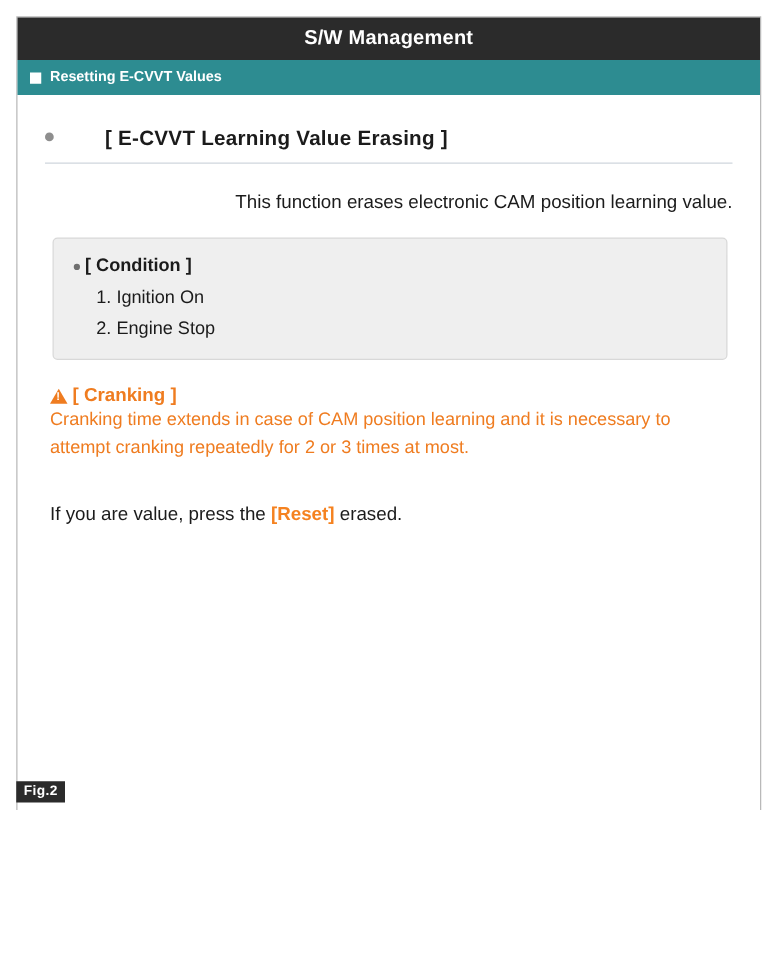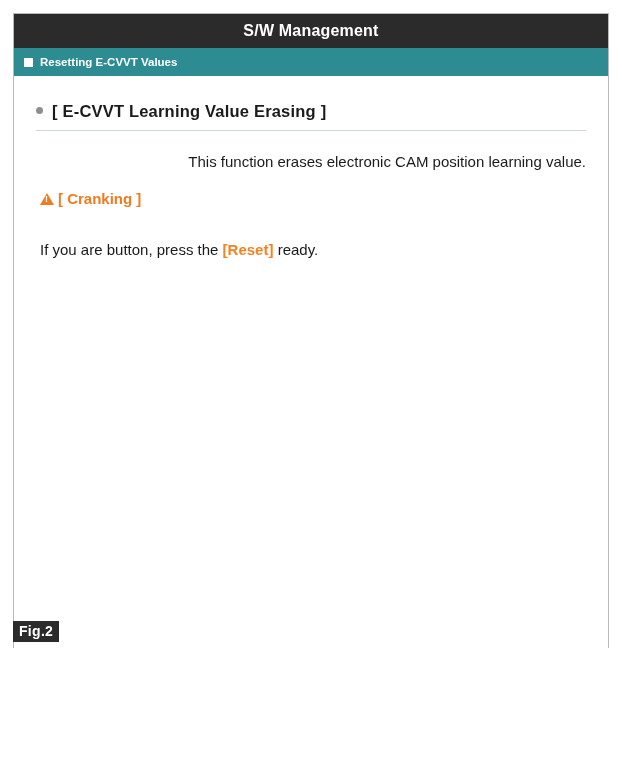--- a/index.html
+++ b/index.html
@@ -66,20 +66,21 @@
     flex: 1 1 auto;
     position: relative;
     padding: 0 22px;
     box-sizing: border-box;
     overflow: hidden;
   }
   .section-head {
     display: flex;
     align-items: baseline;
     margin-top: 26px;
+    gap: 32px;
   }
   .bullet {
     width: 7px;
     height: 7px;
     border-radius: 50%;
     background: #8e8e8e;
     display: inline-block;
     margin-right: 9px;
     position: relative;
     top: -3px;
@@ -211,21 +212,21 @@
     cursor: pointer;
     font-family: "Liberation Sans", sans-serif;
     box-sizing: border-box;
   }
   .figlabel {
     position: absolute;
     left: 13px;
     bottom: 6px;
     background: #2b2b2b;
     color: #ffffff;
-    font-size: 14px;
+    font-size: 11px;
     font-weight: bold;
     padding: 2px 6px 3px 6px;
     letter-spacing: 0.3px;
   }
 </style>
 </head>
 <body>
 
 <div id="app">
 
@@ -243,28 +244,37 @@
     <div class="content">
 
       <div class="section-head">
         <span class="bullet"></span>
         <span class="section-title">[ E-CVVT Learning Value Erasing ]</span>
       </div>
       <div class="rule"></div>
 
       <div class="intro">This function erases electronic CAM position learning value.</div>
 
+      <div class="condition-box">
+        <div class="cond-head">
+          <span class="dot"></span>
+          <span>[ Condition ]</span>
+        </div>
+        <div class="cond-item">1. Ignition On</div>
+        <div class="cond-item">2. Engine Stop</div>
+      </div>
 
       <div class="caution-head">
         <span class="warn-tri"></span>
         <span>[ Cranking ]</span>
       </div>
+      <div class="caution-para2">Cranking time extends in case of CAM position learning and it is necessary to attempt cranking repeatedly for 2 or 3 times at most.</div>
 
       <div class="ready">
-        <span>If you are button, press the </span><span class="reset-token">[Reset]</span><span> ready.</span>
+        <span>If you are value, press the </span><span class="reset-token">[Reset]</span><span> erased.</span>
       </div>
 
     </div>
 
     <div class="footer">
       <div class="btn">Reset</div>
     </div>
 
   </div>
 

